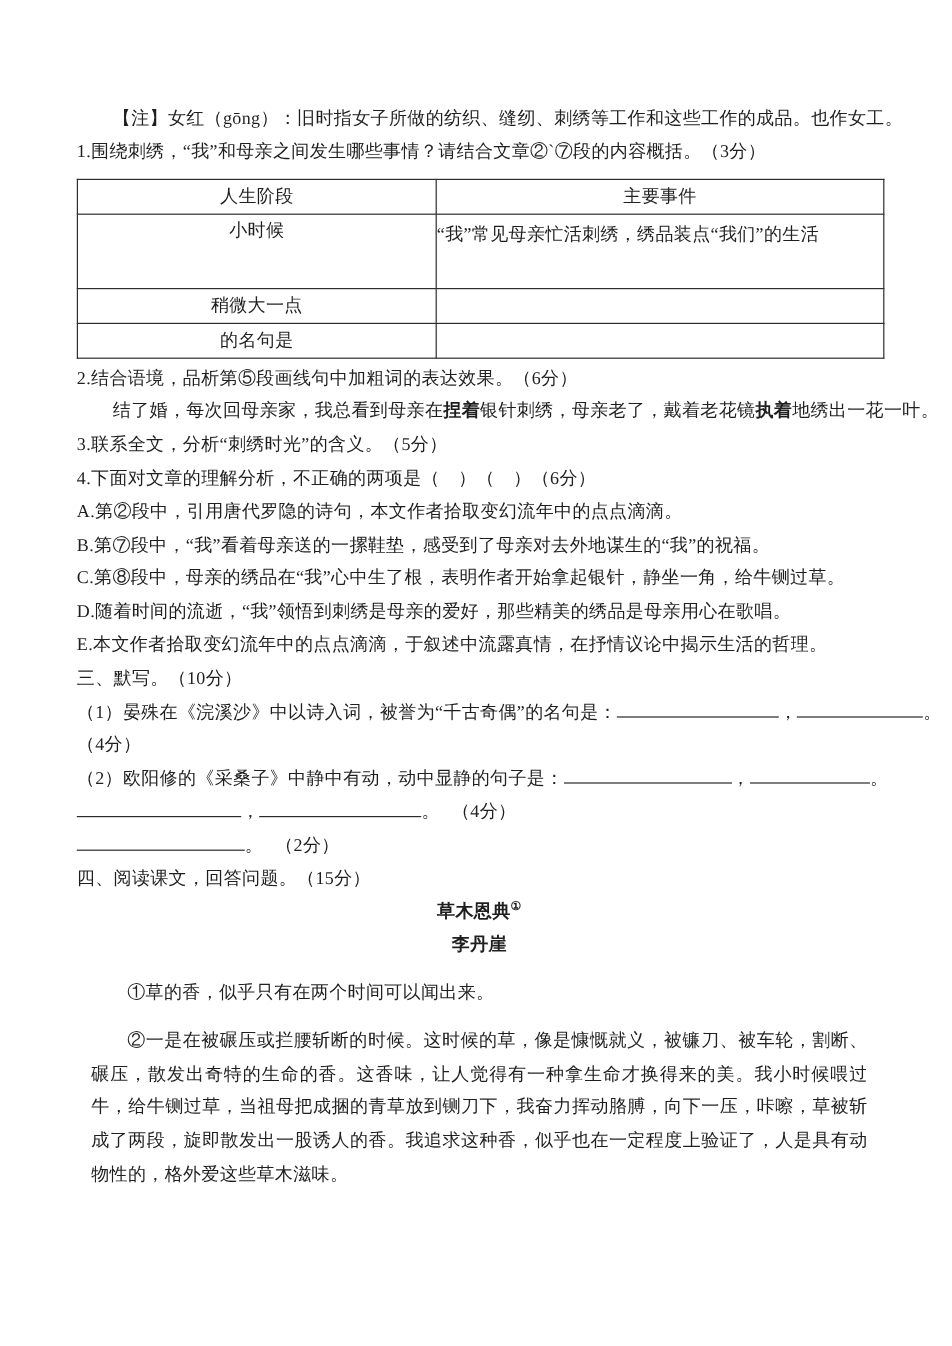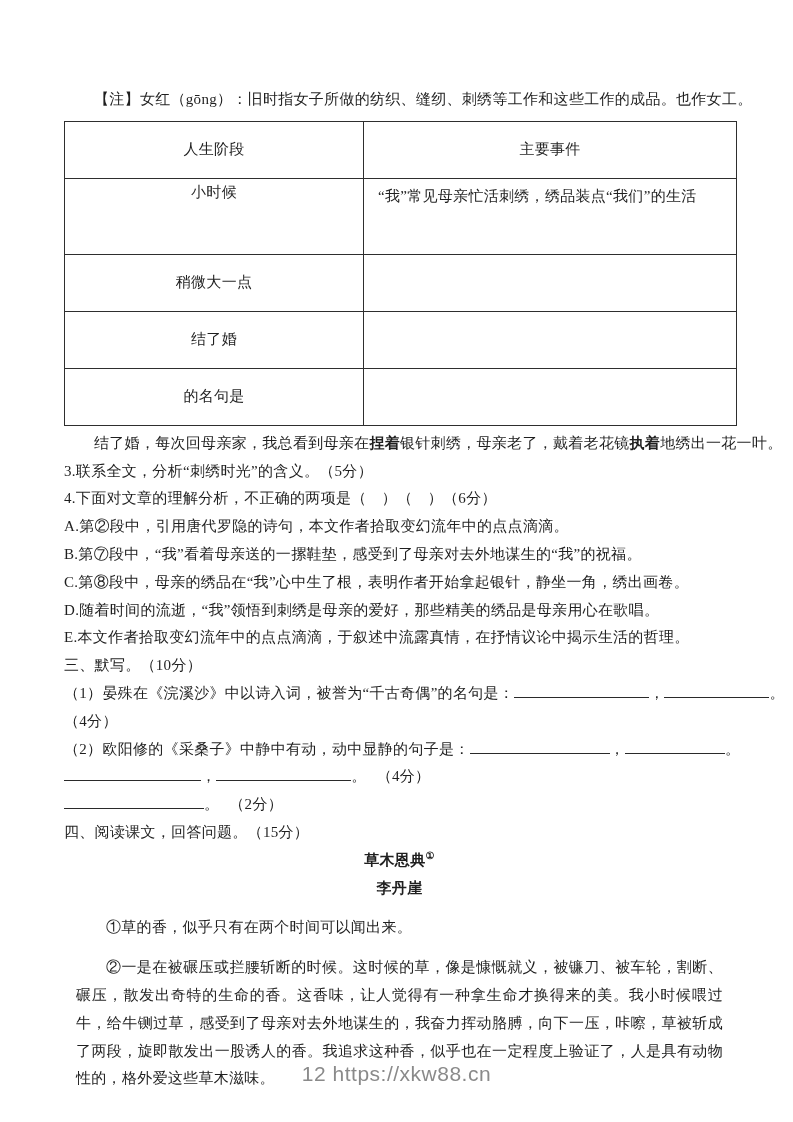--- a/index.html
+++ b/index.html
@@ -41,21 +41,21 @@
   table.events {
     width: 672px;
     border-collapse: collapse;
     table-layout: fixed;
     margin: 7px 0 4px 0;
     font-size: 15px;
   }
   table.events th, table.events td {
     border: 1px solid #2e2e2e;
     font-weight: normal;
-    padding: 14px;
+    padding: 0;
   }
   table.events th { height: 28px; text-align: center; }
   td.stage { text-align: center; height: 28px; vertical-align: middle; }
   td.event { text-align: left; padding: 0 6px 0 8px; vertical-align: middle; }
   tr.row-first td { height: 57px; }
   tr.row-first td.stage { vertical-align: top; padding-top: 4px; }
   tr.row-first td.event { vertical-align: top; padding-top: 4px; line-height: 27.5px; }
 
   .blank {
     display: inline-block;
@@ -82,75 +82,72 @@
     letter-spacing: 0.5px;
   }
 </style>
 </head>
 <body>
 
 <div class="page">
 
   <p class="l indent"><span>【注】女红（gōng）：旧时指女子所做的纺织、缝纫、刺绣等工作和这些工作的成品。也作女工。</span></p>
 
+  <p class="l">1.围绕刺绣，“我”和母亲之间发生哪些事情？请结合文章②`⑦段的内容概括。（3分）</p>
 
   <table class="events">
     <colgroup>
         <col style="width:299px">
         <col style="width:373px">
       </colgroup>
     <tbody>
       <tr>
         <th>人生阶段</th>
         <th>主要事件</th>
       </tr>
       <tr class="row-first">
         <td class="stage">小时候</td>
         <td class="event">“我”常见母亲忙活刺绣，绣品装点“我们”的生活</td>
       </tr>
       <tr>
         <td class="stage">稍微大一点</td>
         <td class="event"></td>
       </tr>
       <tr>
-        <td class="stage">结了婚</td>
-        <td class="event"></td>
-      </tr>
-      <tr>
         <td class="stage">的名句是</td>
         <td class="event"></td>
       </tr>
     </tbody>
   </table>
 
+  <p class="l">2.结合语境，品析第⑤段画线句中加粗词的表达效果。（6分）</p>
 
   <p class="l indent"><span>结了婚，每次回母亲家，我总看到母亲在</span><span class="bold-word">捏着</span><span>银针刺绣，母亲老了，戴着老花镜</span><span class="bold-word">执着</span><span>地绣出一花一叶。</span></p>
 
   <p class="l">3.联系全文，分析“刺绣时光”的含义。（5分）</p>
   <p class="l">4.下面对文章的理解分析，不正确的两项是（　）（　）（6分）</p>
 
   <p class="l">A.第②段中，引用唐代罗隐的诗句，本文作者拾取变幻流年中的点点滴滴。</p>
   <p class="l">B.第⑦段中，“我”看着母亲送的一摞鞋垫，感受到了母亲对去外地谋生的“我”的祝福。</p>
-  <p class="l">C.第⑧段中，母亲的绣品在“我”心中生了根，表明作者开始拿起银针，静坐一角，绣出画卷。</p>
+  <p class="l">C.第⑧段中，母亲的绣品在“我”心中生了根，表明作者开始拿起银针，静坐一角，给牛铡过草。</p>
   <p class="l">D.随着时间的流逝，“我”领悟到刺绣是母亲的爱好，那些精美的绣品是母亲用心在歌唱。</p>
   <p class="l">E.本文作者拾取变幻流年中的点点滴滴，于叙述中流露真情，在抒情议论中揭示生活的哲理。</p>
 
   <p class="l">三、默写。（10分）</p>
 
   <p class="l"><span>（1）晏殊在《浣溪沙》中以诗入词，被誉为“千古奇偶”的名句是：</span><span class="blank w135"></span><span>，</span><span class="blank w105"></span><span>。</span></p>
   <p class="l">（4分）</p>
 
   <p class="l"><span>（2）欧阳修的《采桑子》中静中有动，动中显静的句子是：</span><span class="blank w140"></span><span>，</span><span class="blank w100"></span><span>。</span></p>
   <p class="l"><span class="blank w137"></span><span>，</span><span class="blank w135"></span><span>。</span><span class="score-gap">（4分）</span></p>
 
   <p class="l"><span class="blank w140"></span><span>。</span><span class="score-gap">（2分）</span></p>
 
   <p class="l">四、阅读课文，回答问题。（15分）</p>
 
   <p class="l center title-line"><span>草木恩典</span><sup class="note-sup">①</sup></p>
   <p class="l center author-line">李丹崖</p>
 
   <p class="wrapline indent">①草的香，似乎只有在两个时间可以闻出来。</p>
-  <p class="wrapline indent">②一是在被碾压或拦腰斩断的时候。这时候的草，像是慷慨就义，被镰刀、被车轮，割断、碾压，散发出奇特的生命的香。这香味，让人觉得有一种拿生命才换得来的美。我小时候喂过牛，给牛铡过草，感受到了母亲对去外地谋生的，我奋力挥动胳膊，向下一压，咔嚓，草被斩成了两段，旋即散发出一股诱人的香。我追求这种香，似乎也在一定程度上验证了，人是具有动物性的，格外爱这些草木滋味。</p>
+  <p class="wrapline indent">②一是在被碾压或拦腰斩断的时候。这时候的草，像是慷慨就义，被镰刀、被车轮，割断、碾压，散发出奇特的生命的香。这香味，让人觉得有一种拿生命才换得来的美。我小时候喂过牛，给牛铡过草，当祖母把成捆的青草放到铡刀下，我奋力挥动胳膊，向下一压，咔嚓，草被斩成了两段，旋即散发出一股诱人的香。我追求这种香，似乎也在一定程度上验证了，人是具有动物性的，格外爱这些草木滋味。</p>
 
-  <div class="footer">12 https://xkw88.cn</div>
 
 </div>
 
 </body></html>

